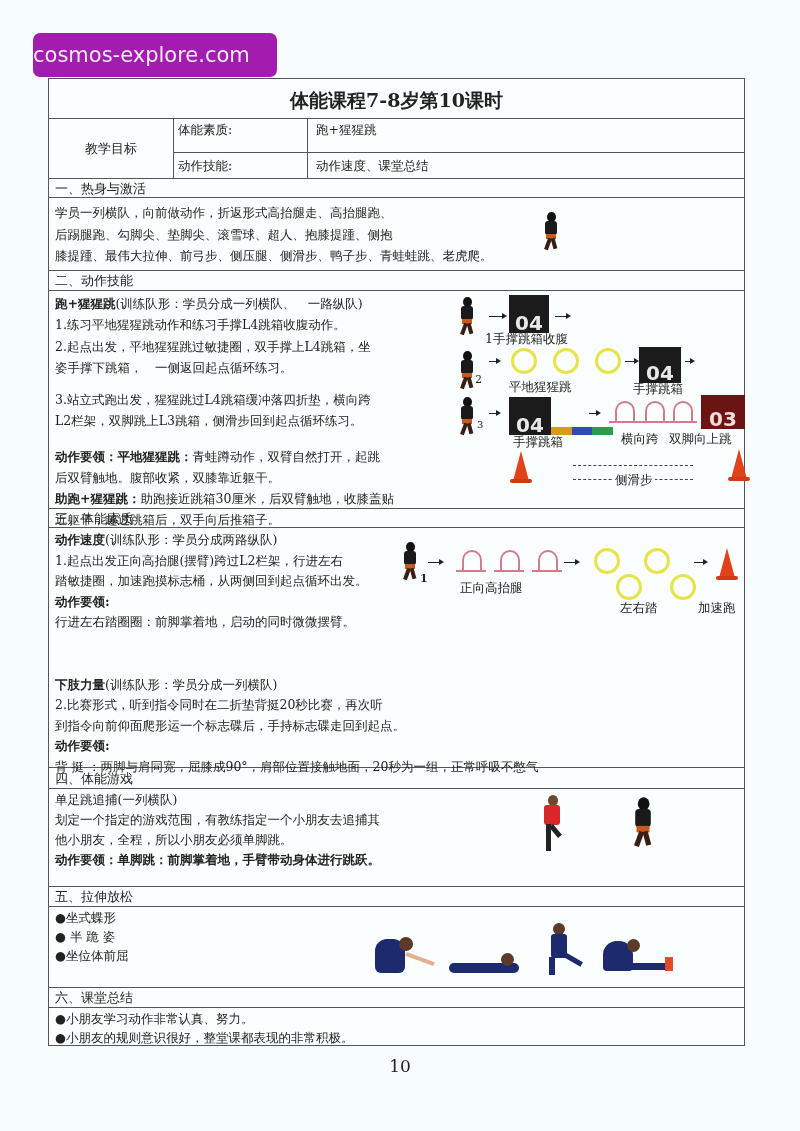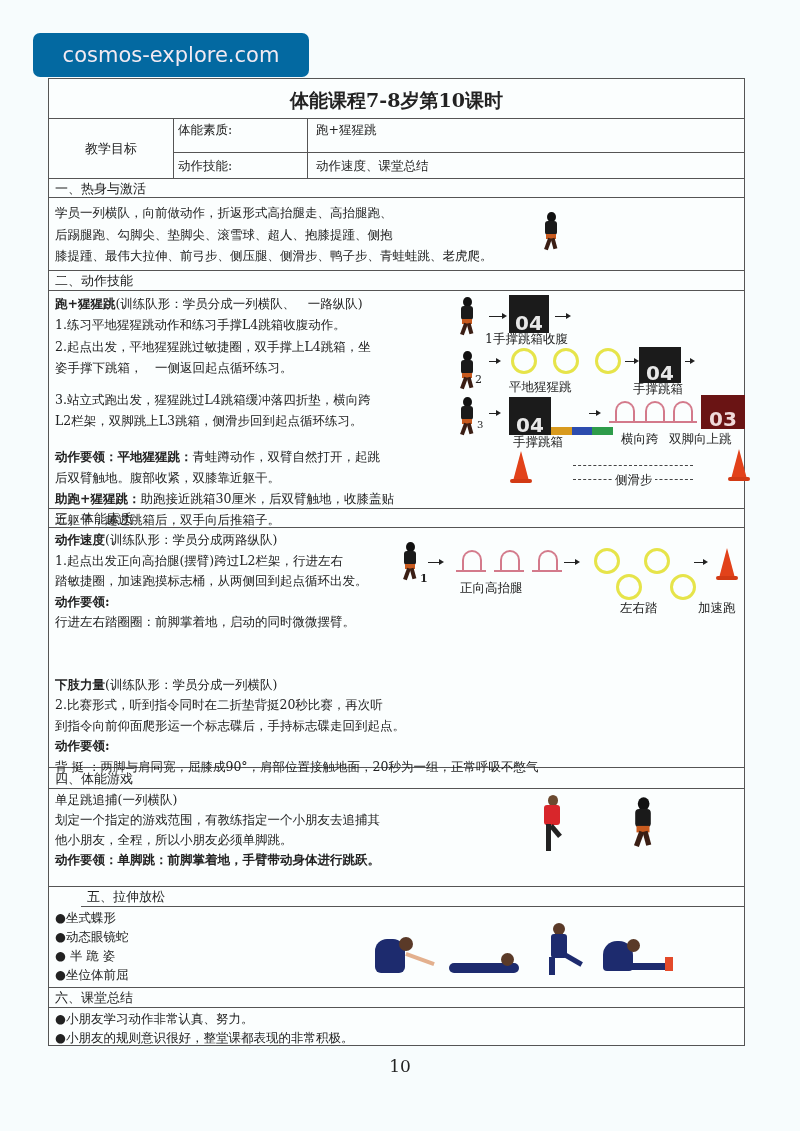--- a/index.html
+++ b/index.html
@@ -3,24 +3,24 @@
 <meta charset="utf-8">
 <style>
   html, body { margin: 0; padding: 0; }
   body {
     width: 800px; height: 1131px; position: relative; overflow: hidden;
     background: #f7fcfd;
     font-family: "DejaVu Serif", "Liberation Serif", serif;
     color: #222;
   }
   .watermark {
-    position: absolute; left: 33px; top: 33px; width: 276px; height: 44px;
-    background: #0369a1; border-radius: 7px; color: #f2eaf2;
+    position: absolute; left: 33px; top: 33px; width: 244px; height: 44px;
+    background: #a21caf; border-radius: 7px; color: #f2eaf2;
     font-family: "DejaVu Sans", "Liberation Sans", sans-serif;
-    font-size: 21px; line-height: 44px; text-align: center; z-index: 5;
+    font-size: 21px; line-height: 44px; text-align: left; z-index: 5;
   }
   .doc {
     position: absolute; left: 48px; top: 78px; width: 697px; height: 968px;
     border: 1px solid #555; box-sizing: border-box; background: #fbfefe;
   }
   .row { position: absolute; left: 0; right: 0; border-bottom: 1px solid #555; box-sizing: border-box; }
   .title {
     top: 0; height: 40px; text-align: center; font-size: 19px; font-weight: bold; line-height: 42px;
   }
   .goal-label {
@@ -233,25 +233,24 @@
     </div>
     <div class="runner" style="left:586px;top:14px;transform:scale(1.3);">
         <div class="head"></div>
         <div class="torso"></div>
         <div class="shorts"></div>
         <div class="leg1"></div>
         <div class="leg2"></div>
       </div>
   </div>
 
-  <div class="row sec-head" style="top:808px;height:20px;margin-left:32px;">五、拉伸放松</div>
+  <div class="row sec-head" style="top:808px;height:20px;">五、拉伸放松</div>
   <div class="row" style="top:828px;height:81px;">
     <div class="body-text" style="line-height:19px;padding-top:1px">
       <div>●坐式蝶形</div>
-      <div>●动态眼镜蛇</div>
       <div>● 半 跪 姿</div>
       <div>●坐位体前屈</div>
     </div>
 
     <div class="fig" style="left:322px;top:6px;width:300px;height:70px;">
       <div style="position:absolute;left:4px;top:26px;width:30px;height:34px;border-radius:12px 12px 6px 6px;background:#1d2b6e"></div>
       <div style="position:absolute;left:28px;top:24px;width:14px;height:14px;border-radius:50%;background:#5a3a28"></div>
       <div style="position:absolute;left:34px;top:44px;width:30px;height:4px;background:#e3b08e;transform:rotate(20deg)"></div>
       <div style="position:absolute;left:78px;top:50px;width:70px;height:10px;border-radius:5px;background:#1d2b6e"></div>
       <div style="position:absolute;left:130px;top:40px;width:13px;height:13px;border-radius:50%;background:#5a3a28"></div>

